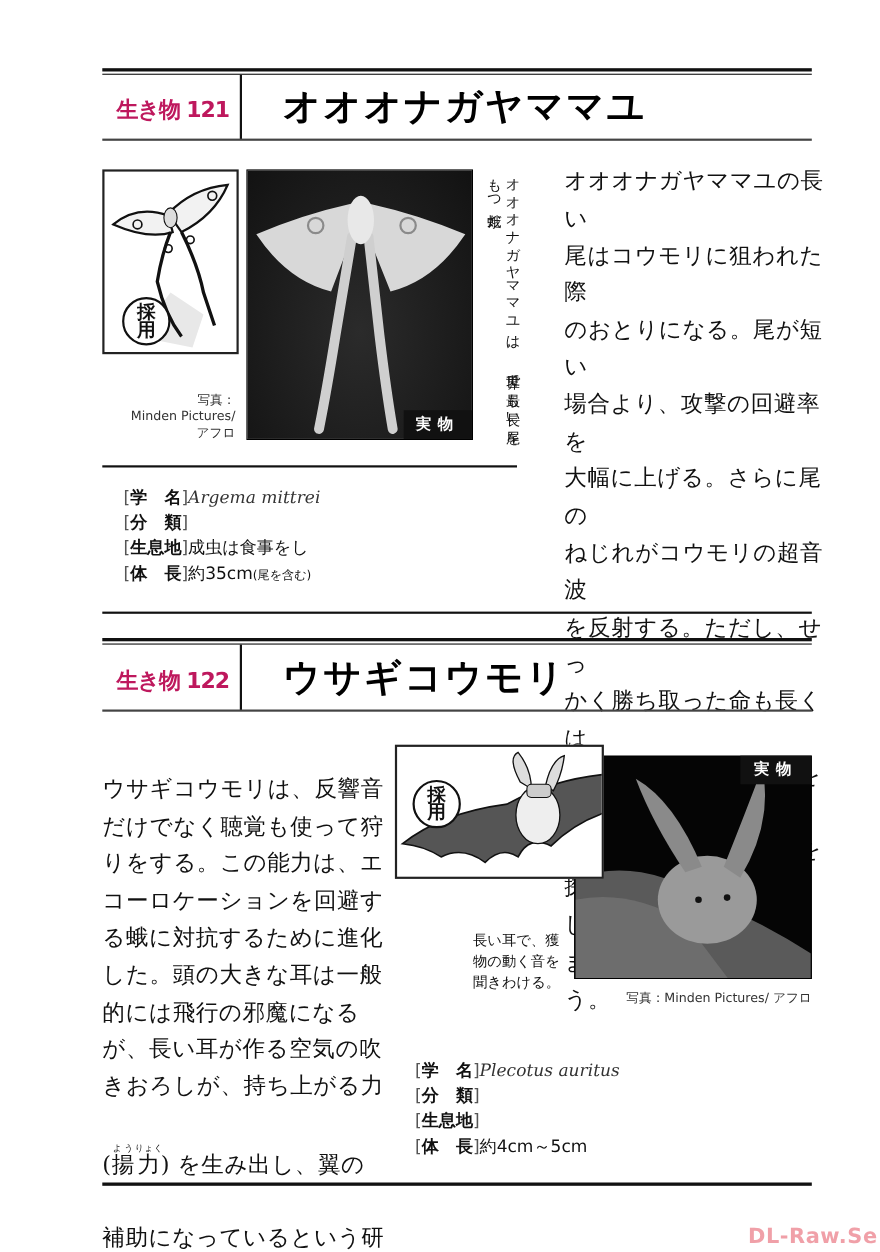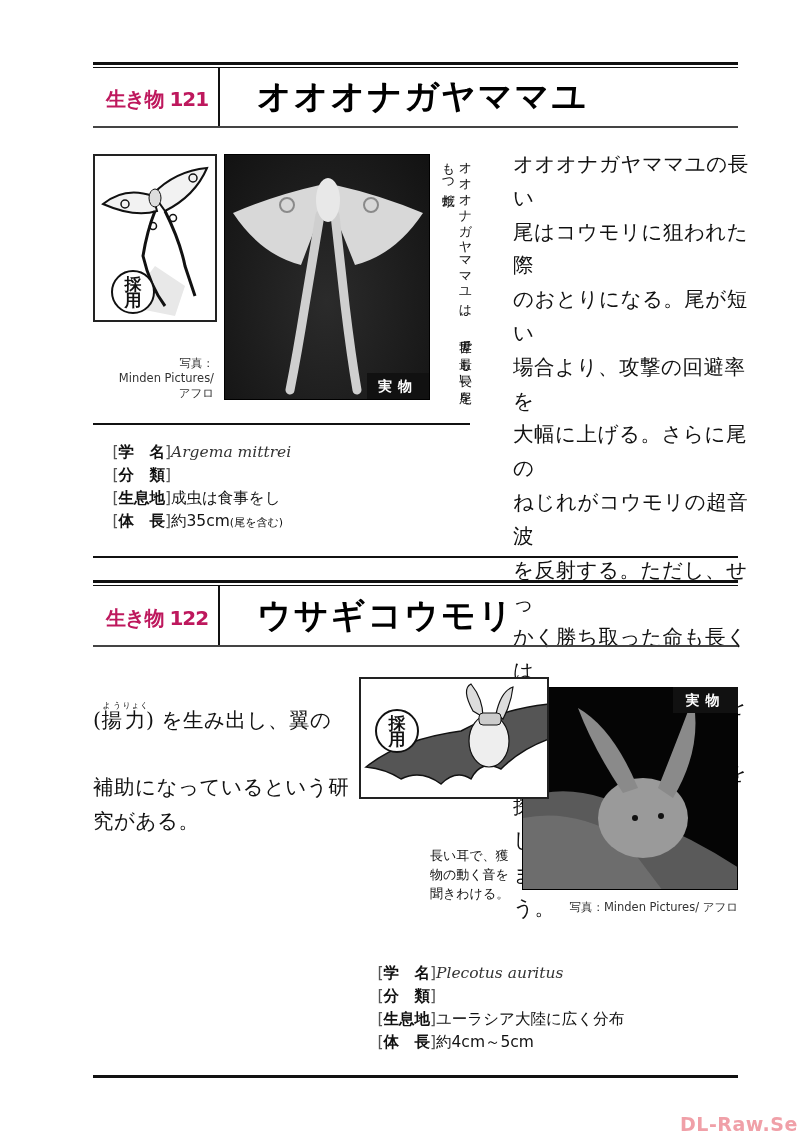--- a/index.html
+++ b/index.html
@@ -145,20 +145,29 @@
 <div>
   <div class="rule" style="left:93px;top:580px;width:645px;height:3px;"></div>
   <div class="rule" style="left:93px;top:585px;width:645px;height:1px;"></div>
   <div class="rule" style="left:218px;top:586px;width:1.5px;height:60px;"></div>
   <div class="rule" style="left:93px;top:645px;width:645px;height:1.5px;background:#444;"></div>
 
   <div class="abs hdr-label" style="left:106px;top:605px;">生き物 122</div>
   <div class="abs hdr-title" style="left:236px;top:593px;">ウサギコウモリ</div>
 
   <div class="abs body-text" style="left:93px;top:667px;width:260px;">
+    <div>ウサギコウモリは、反響音
+だけでなく聴覚も使って狩
+りをする。この能力は、エ
+コーロケーションを回避す
+る蛾に対抗するために進化
+した。頭の大きな耳は一般
+的には飛行の邪魔になる
+が、長い耳が作る空気の吹
+きおろしが、持ち上がる力</div>
     <div><span>(</span><ruby><span>揚</span><rt style="font-size:8px;">よう</rt></ruby><ruby><span>力</span><rt style="font-size:8px;">りょく</rt></ruby><span>)</span><span> を生み出し、翼の</span></div>
     <div>補助になっているという研
 究がある。</div>
   </div>
 
   <div class="photo" style="left:522px;top:687px;width:216px;height:203px;background:#050505;">
     <svg width="216" height="203" viewBox="0 0 216 203">
       <path d="M0,110 Q60,90 120,130 Q170,150 216,180 L216,203 L0,203 Z" fill="#5a5a5a"></path>
       <path d="M0,130 Q50,120 100,150 L140,203 L0,203 Z" fill="#7a7a7a" opacity="0.6"></path>
       <ellipse cx="120" cy="130" rx="45" ry="40" fill="#9a9a9a"></ellipse>
@@ -192,21 +201,20 @@
   <div class="abs info" style="left:358px;top:962px;">
     <div class="row">
       <span class="lbl"><span class="br">[</span><span>学　名</span><span class="br">]</span></span>
       <span class="sci">Plecotus auritus</span>
     </div>
     <div class="row">
       <span class="lbl"><span class="br">[</span><span>分　類</span><span class="br">]</span></span>
     </div>
     <div class="row">
       <span class="lbl"><span class="br">[</span><span>生息地</span><span class="br">]</span></span>
-      <span>ユーラシア大陸に広く分布</span>
     </div>
     <div class="row">
       <span class="lbl"><span class="br">[</span><span>体　長</span><span class="br">]</span></span>
       <span>約4cm～5cm</span>
     </div>
   </div>
 </div>
 
 <div class="rule" style="left:93px;top:1075px;width:645px;height:3px;"></div>
 

